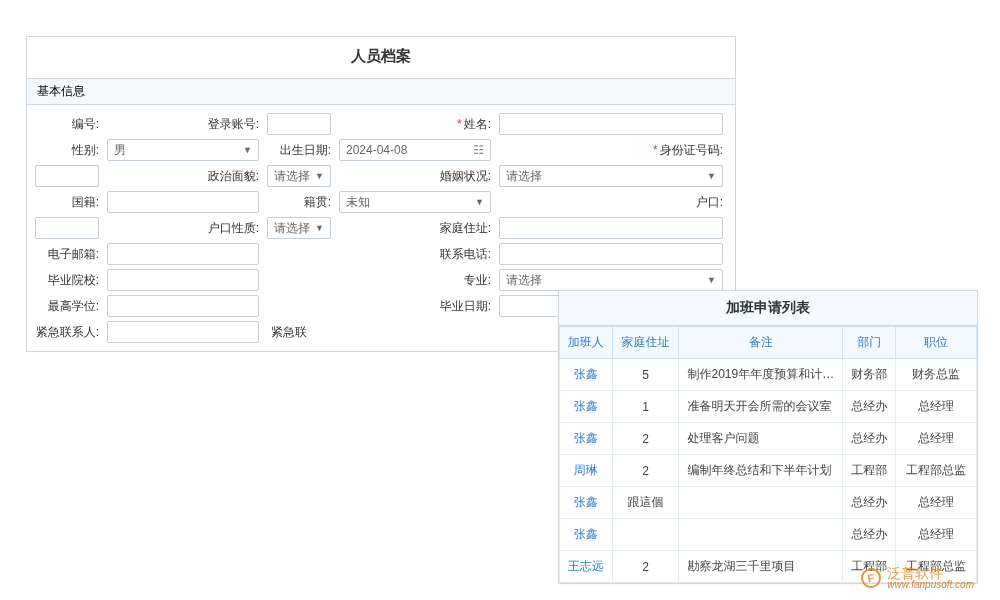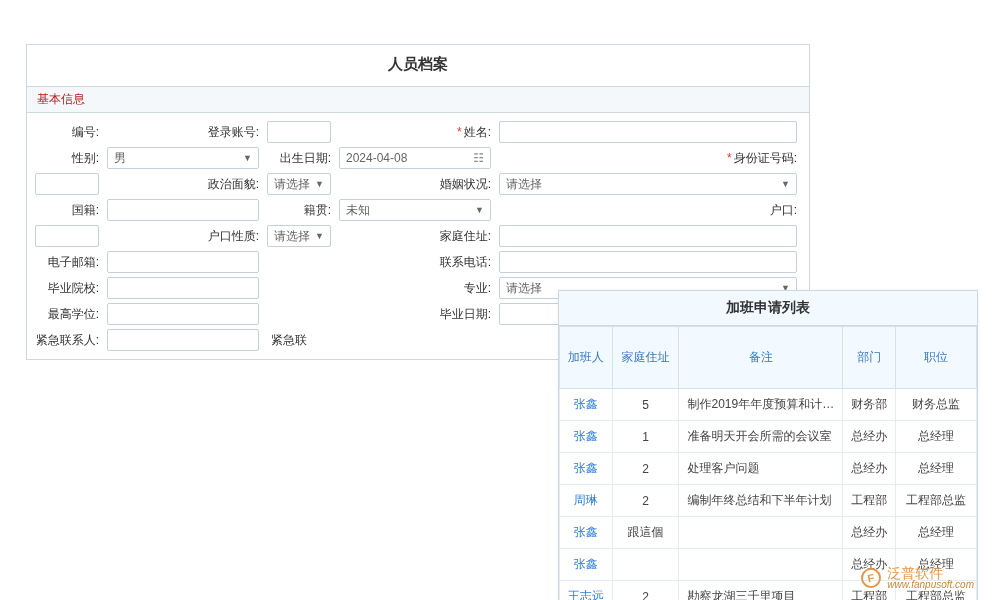--- a/index.html
+++ b/index.html
@@ -12,36 +12,36 @@
       width: 1000px;
       height: 600px;
     }
     .panel {
       border: 1px solid #d0d7de;
       background: #fff;
       position: absolute;
     }
     .panel-left {
       left: 26px;
-      top: 44px;
-      width: 784px;
+      top: 36px;
+      width: 710px;
     }
     .panel-title {
       text-align: center;
       font-weight: bold;
       font-size: 15px;
       padding: 10px 0 12px;
     }
     .section-label {
       background: #f5f8fa;
       border-top: 1px solid #d0d7de;
       border-bottom: 1px solid #d0d7de;
       padding: 4px 10px;
       font-size: 12px;
-      color: #b91c1c;
+      color: #000000;
     }
     .form-grid {
       display: grid;
       grid-template-columns: 72px 160px 72px 160px 1fr;
       padding: 6px;
       gap: 0;
     }
     .label-cell {
       display: flex;
       align-items: center;
@@ -120,21 +120,21 @@
     table.ot {
       width: 100%;
       border-collapse: collapse;
       font-size: 12px;
     }
     table.ot th {
       background: #f2f9ff;
       color: #4a6;
       color: #3a7abf;
       font-weight: normal;
-      padding: 22px 4px;
+      padding: 7px 4px;
       border: 1px solid #d0e3f0;
       text-align: center;
     }
     table.ot td {
       padding: 7px 4px;
       border: 1px solid #e5edf3;
       text-align: center;
       color: #444;
     }
     table.ot td.link { color: #2b7dd6; cursor: pointer; }

